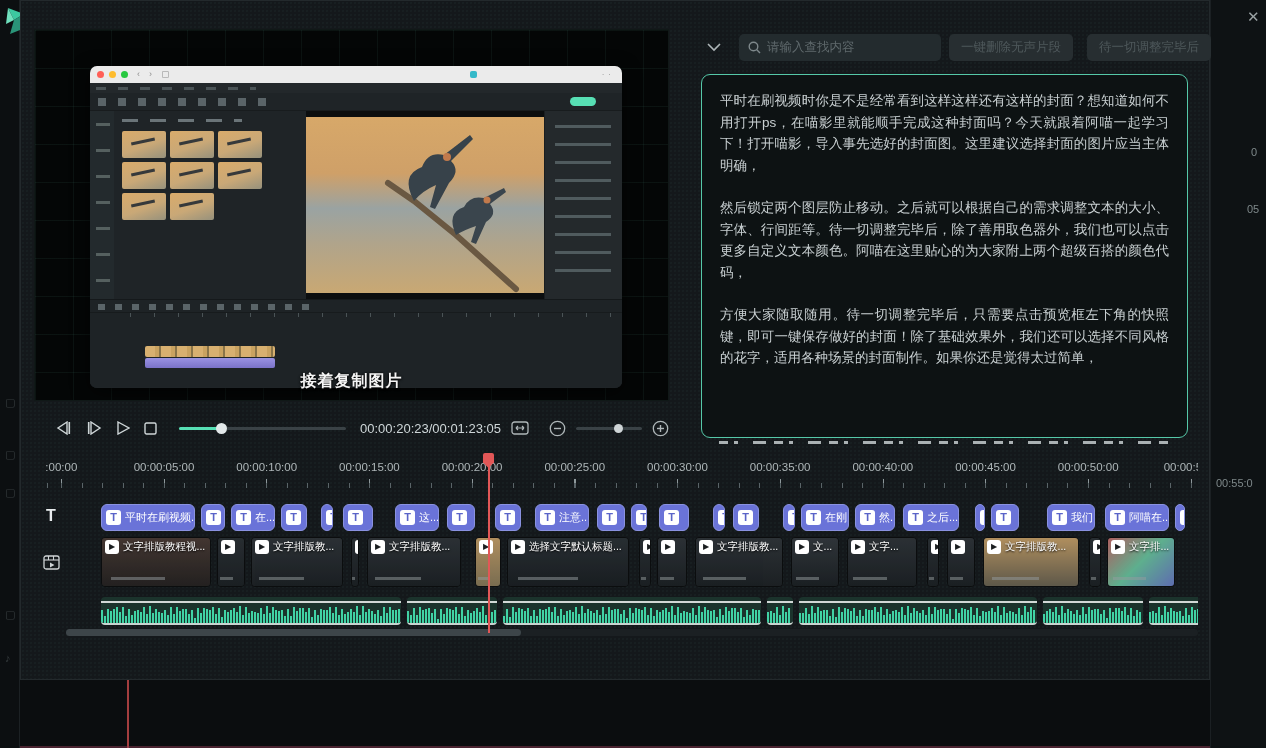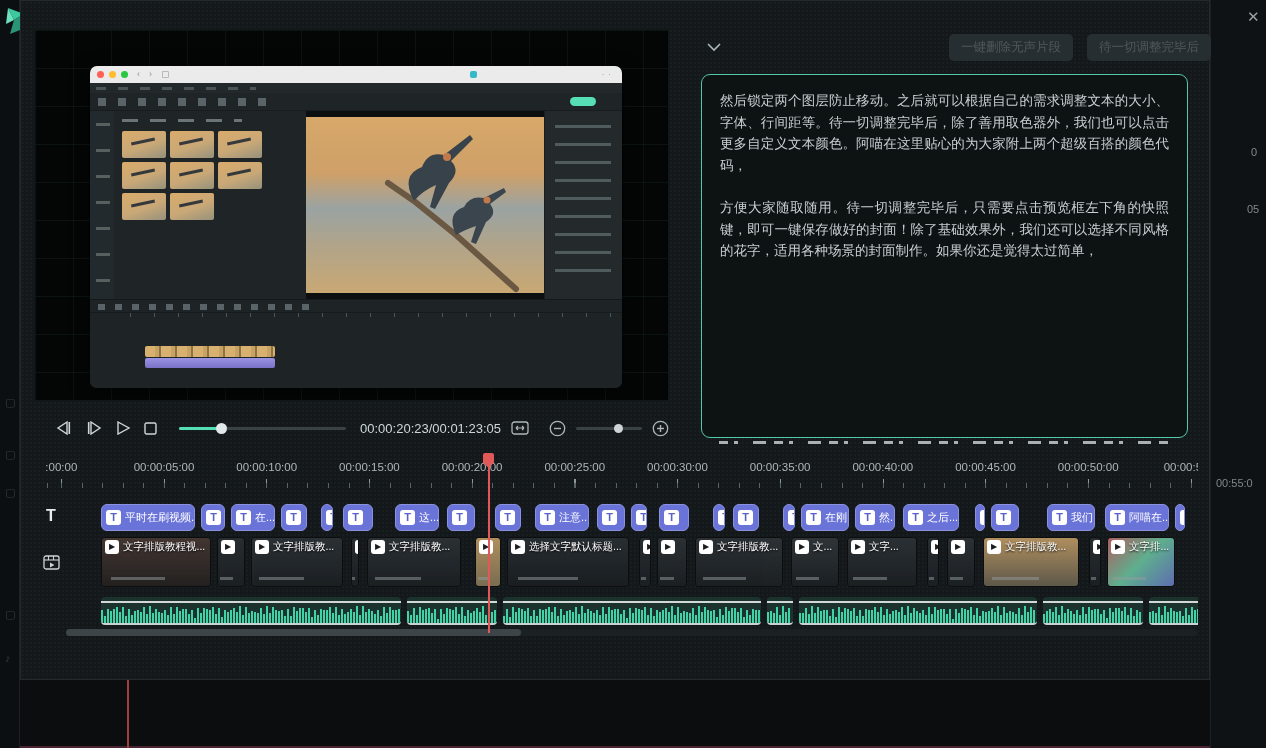--- a/index.html
+++ b/index.html
@@ -235,20 +235,21 @@
             <div class="ed-props"></div>
           </div>
           <div class="ed-timeline">
             <div class="ed-tl-bar"></div>
             <div class="ed-tl-ruler"></div>
             <div class="ed-clip-img"></div>
             <div class="ed-clip-purple"></div>
           </div>
         </div>
       </div>
+      <div class="caption">接着复制图片</div>
     </div>
 
     <div class="transport">
       <button class="tbtn">
         <svg width="16" height="14" viewBox="0 0 16 14">
             <polygon points="11,1 2,7 11,13" fill="none" stroke="#cfd6d8" stroke-width="1.4"></polygon>
             <rect x="12.5" y="1" width="1.6" height="12" fill="#cfd6d8"></rect>
           </svg>
       </button>
       <button class="tbtn">
@@ -298,25 +299,33 @@
       </div>
     </div>
 
     <div class="panel">
       <div class="p-head">
         <button class="chev">
           <svg width="14" height="9" viewBox="0 0 14 9">
               <path d="M1,1 L7,7 L13,1" stroke="#aeb6b8" stroke-width="1.6" fill="none"></path>
             </svg>
         </button>
+        <div class="searchbox">
+          <svg width="13" height="13" viewBox="0 0 13 13">
+              <circle cx="5.5" cy="5.5" r="4.3" fill="none" stroke="#7e888b" stroke-width="1.4"></circle>
+              <line x1="8.8" y1="8.8" x2="12" y2="12" stroke="#7e888b" stroke-width="1.4"></line>
+            </svg>
+          <input type="text" placeholder="请输入查找内容" style="">
+        </div>
         <button class="actbtn first">一键删除无声片段</button>
         <button class="actbtn last">待一切调整完毕后</button>
       </div>
       <div class="textbox">
 
+          <p>平时在刷视频时你是不是经常看到这样这样还有这样的封面？想知道如何不用打开ps，在喵影里就能顺手完成这种封面吗？今天就跟着阿喵一起学习下！打开喵影，导入事先选好的封面图。这里建议选择封面的图片应当主体明确，</p>
 
 
           <p>然后锁定两个图层防止移动。之后就可以根据自己的需求调整文本的大小、字体、行间距等。待一切调整完毕后，除了善用取色器外，我们也可以点击更多自定义文本颜色。阿喵在这里贴心的为大家附上两个超级百搭的颜色代码，</p>
 
           <p>方便大家随取随用。待一切调整完毕后，只需要点击预览框左下角的快照键，即可一键保存做好的封面！除了基础效果外，我们还可以选择不同风格的花字，适用各种场景的封面制作。如果你还是觉得太过简单，</p>
         </div>
       <div class="cliptext" style="position:absolute;left:28px;top:420px;width:450px"></div>
     </div>
 
     <div class="timeline">

